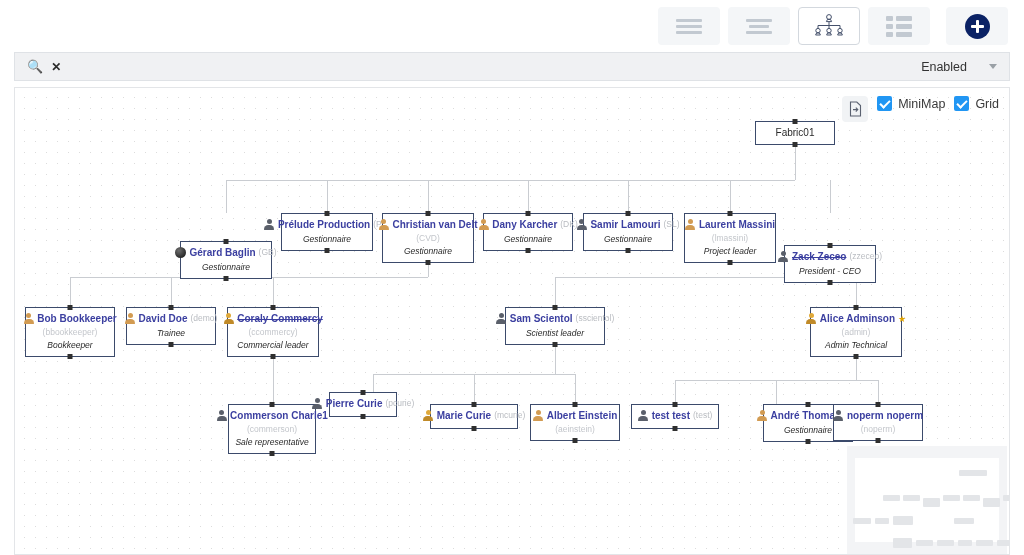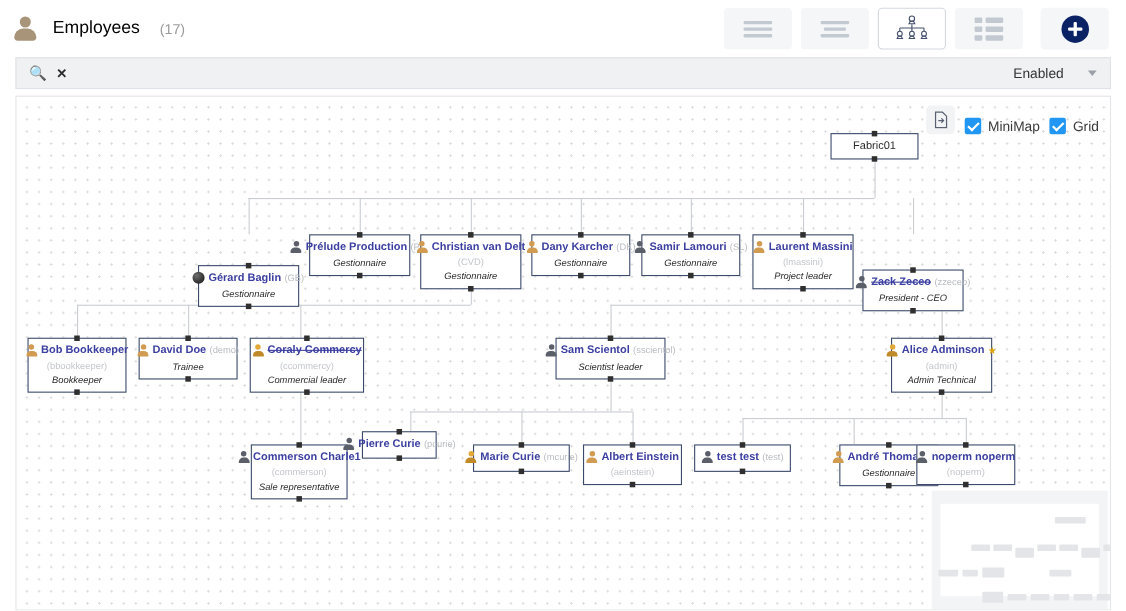--- a/index.html
+++ b/index.html
@@ -104,21 +104,21 @@
     overflow: hidden;
   }
   .dots {
     position: absolute; inset: 0;
     background-image: radial-gradient(#dcdcdc 0.9px, transparent 0.9px);
     background-size: 11px 11px;
     background-position: 4px 4px;
   }
   .chart-controls {
     position: absolute; right: 10px; top: 8px;
-    display: flex; align-items: flex-end; gap: 9px;
+    display: flex; align-items: flex-start; gap: 9px;
     z-index: 6;
   }
   .export-btn {
     width: 26px; height: 26px; border-radius: 4px;
     background: #f1f3f5;
     display: flex; align-items: center; justify-content: center;
     cursor: pointer;
   }
   .chk-item { display: flex; align-items: center; gap: 6px; cursor: pointer; }
   .chk {
@@ -186,28 +186,20 @@
   .minimap-inner {
     position: absolute; left: 8px; top: 12px; right: 8px; bottom: 12px;
     background: #ffffff;
   }
   .mm { position: absolute; background: #e3e5e8; border-radius: 1px; height: 6px; }
 </style>
 </head>
 <body>
 
 <div class="header">
-  <div class="header-left">
-    <span class="person-icon">
-      <span class="head"></span>
-        <span class="body"></span>
-    </span>
-    <span>Employees</span>
-    <span class="page-count">(17)</span>
-  </div>
   <div class="header-right">
     <div class="view-btn">
       <span class="bars bars-even">
           <i></i>
           <i></i>
           <i></i>
         </span>
     </div>
     <div class="view-btn">
       <span class="bars bars-ragged">
@@ -420,21 +412,21 @@
         <div class="node-name-row">
           <span class="av tan">
             <span class="h"></span>
             <span class="b"></span>
           </span>
           <span class="n-name">David Doe</span>
           <span class="n-login">(demo)</span>
         </div>
         <div class="n-role">Trainee</div>
       </div>
-      <div class="node" style="left: 212px; top: 219px; width: 104px; min-height: 46px;">
+      <div class="node" style="left: 212px; top: 219px; width: 92px; min-height: 46px;">
         <span class="port top"></span>
         <span class="port bottom"></span>
         <div class="node-name-row">
           <span class="av gold">
             <span class="h"></span>
             <span class="b"></span>
           </span>
           <span class="n-name strike">Coraly Commercy</span>
         </div>
         <div class="n-login-line">(ccommercy)</div>

